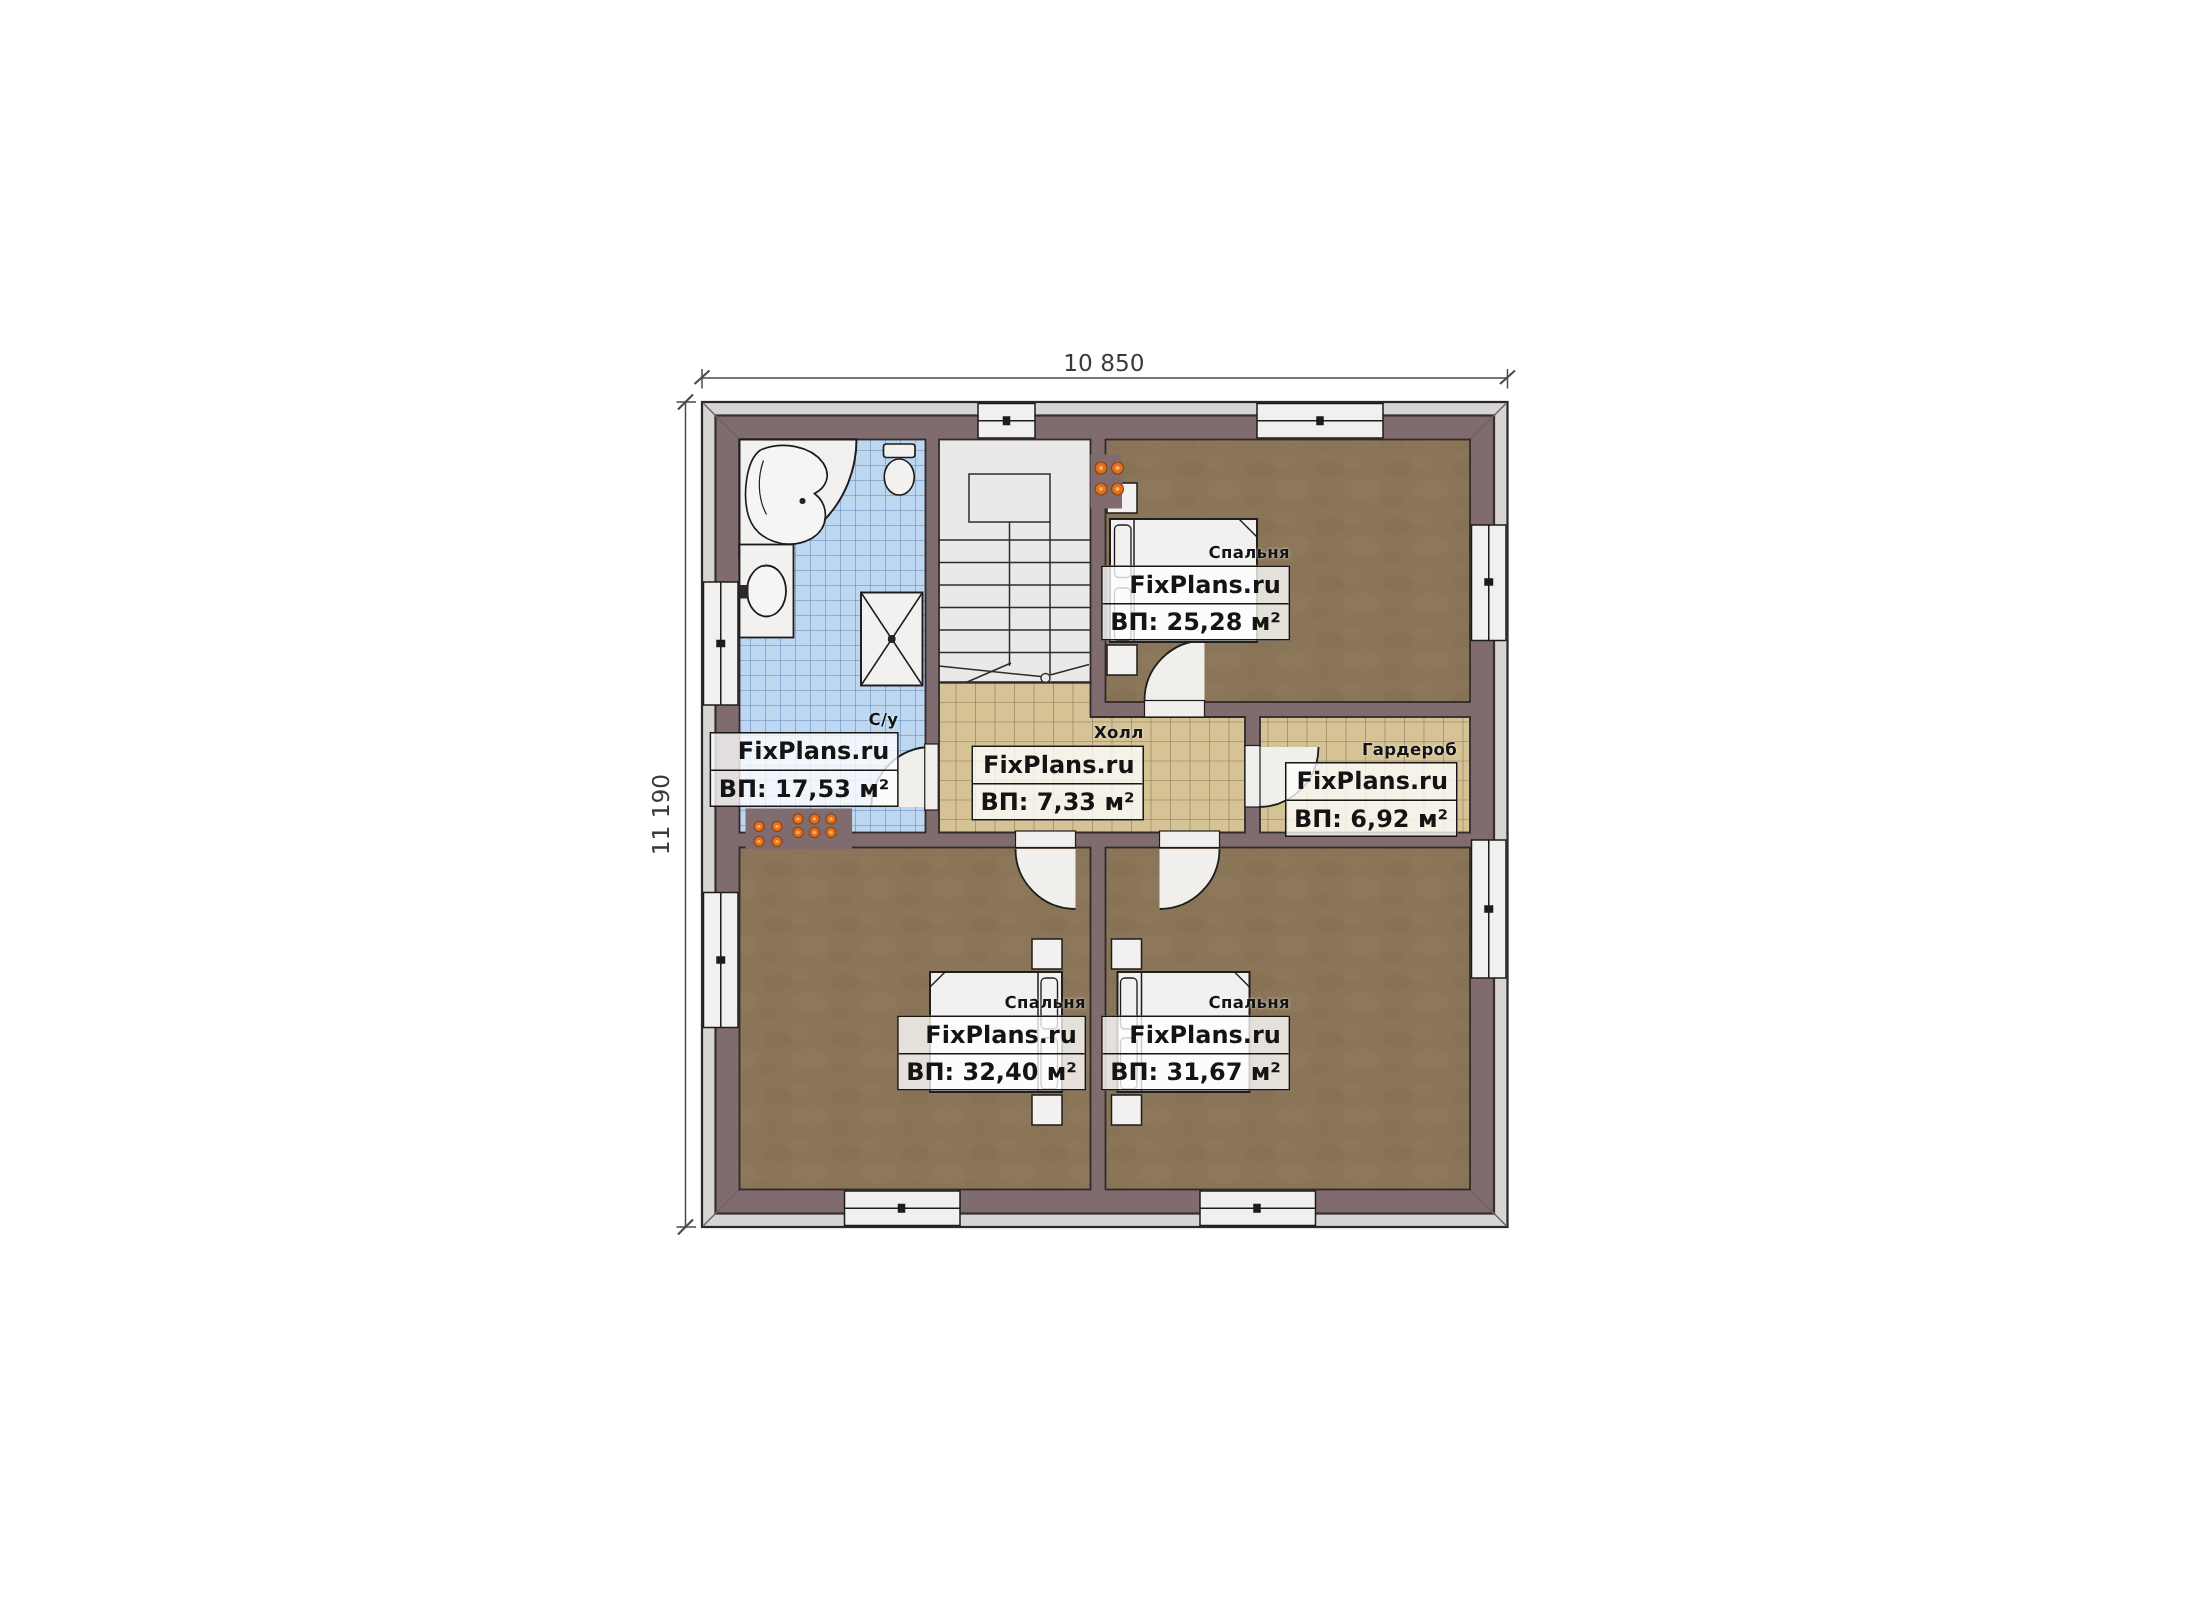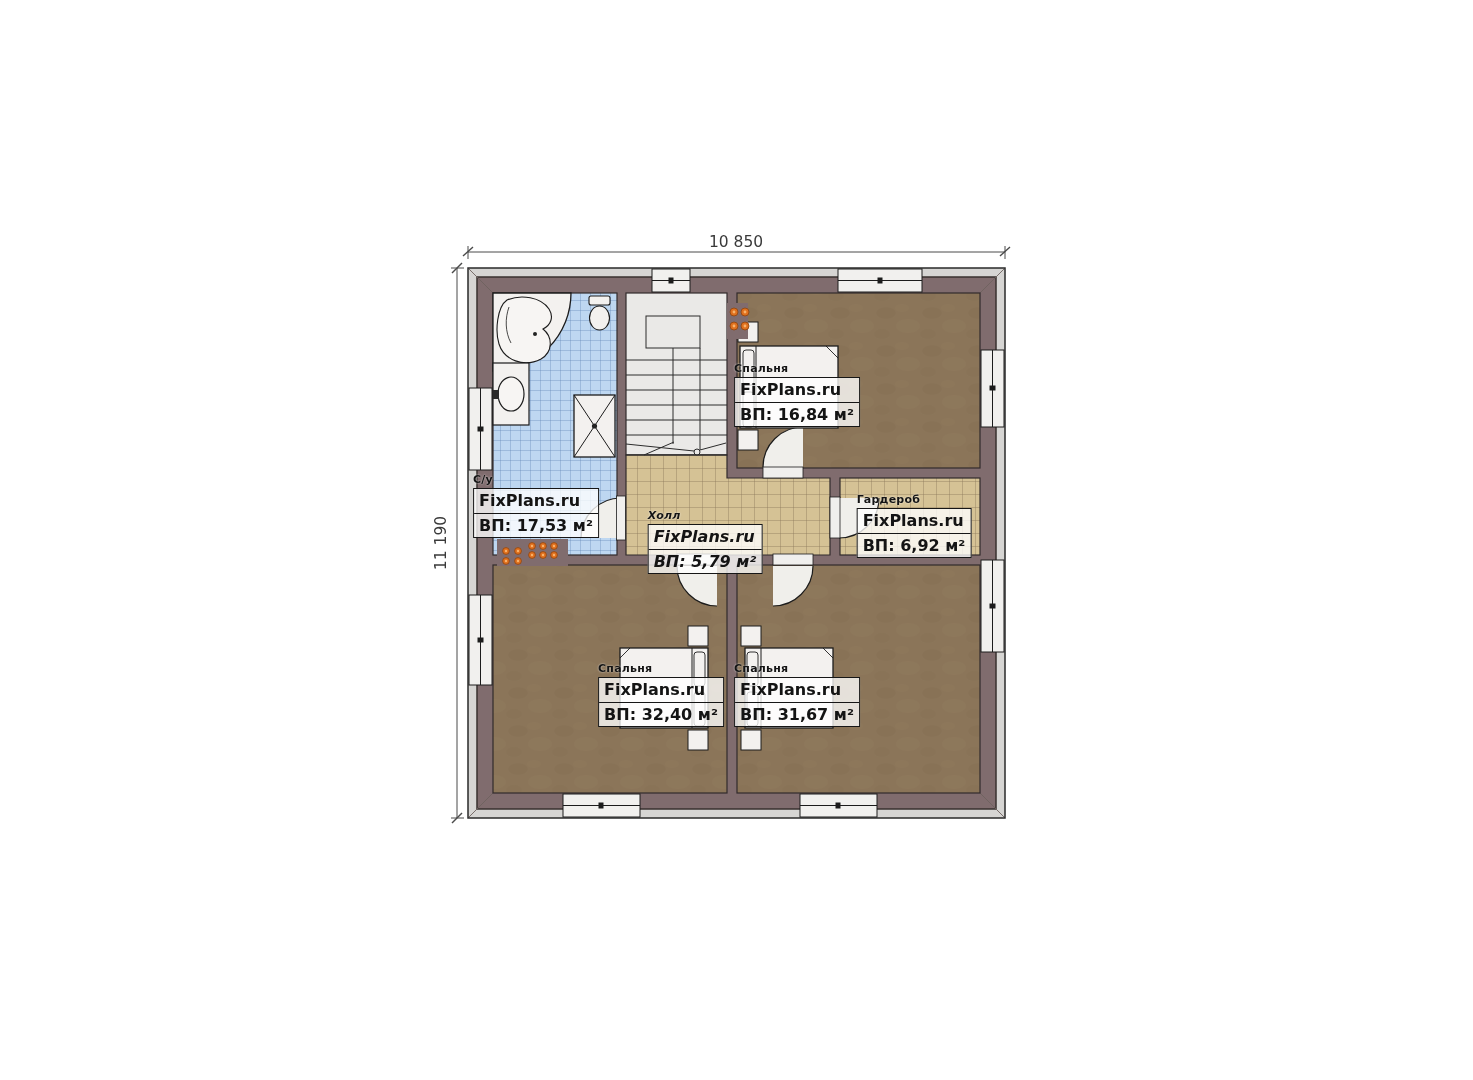--- a/index.html
+++ b/index.html
@@ -1,19 +1,19 @@
 <!DOCTYPE html>
 <html><head>
 <meta charset="utf-8">
 <style>
   html,body{margin:0;padding:0;background:#ffffff;}
   #canvas{position:relative;width:1223px;height:1080px;background:#ffffff;overflow:hidden;
           font-family:"DejaVu Sans","Liberation Sans",sans-serif;}
   #plan-svg{position:absolute;left:0;top:0;}
-  .room-label{position:absolute;transform:translateX(-50%);text-align:left;color:#141414;z-index:5;}
+  .room-label{position:absolute;transform:translateX(-50%);text-align:right;color:#141414;z-index:5;}
   .room-name{font-weight:bold;font-size:11px;letter-spacing:.2px;margin-bottom:2px;
              text-shadow:0 0 2px rgba(255,255,255,.8);}
   .label-boxes{display:inline-block;border:1.5px solid #161616;background:rgba(255,255,255,.78);}
   .label-box{padding:1px 5px;font-size:16px;font-weight:bold;white-space:nowrap;line-height:1.35;}
   .label-box + .label-box{border-top:1.5px solid #161616;}
 </style>
 </head>
 <body>
 
 <div id="canvas">
@@ -244,41 +244,41 @@
 </svg>
 
 <div class="room-label" style="left:536px;top:473px;">
   <div class="room-name">С/у</div>
   <div class="label-boxes">
     <div class="label-box">FixPlans.ru</div>
     <div class="label-box">ВП: 17,53 м²</div>
   </div>
 </div>
 
-<div class="room-label" style="left:705px;top:509px;font-style:italic;">
+<div class="room-label" style="left:705px;top:482px;">
   <div class="room-name">Холл</div>
   <div class="label-boxes">
     <div class="label-box">FixPlans.ru</div>
-    <div class="label-box">ВП: 5,79 м²</div>
+    <div class="label-box">ВП: 7,33 м²</div>
   </div>
 </div>
 
 <div class="room-label" style="left:914px;top:493px;">
   <div class="room-name">Гардероб</div>
   <div class="label-boxes">
     <div class="label-box">FixPlans.ru</div>
     <div class="label-box">ВП: 6,92 м²</div>
   </div>
 </div>
 
 <div class="room-label" style="left:797px;top:362px;">
   <div class="room-name">Спальня</div>
   <div class="label-boxes">
     <div class="label-box">FixPlans.ru</div>
-    <div class="label-box">ВП: 16,84 м²</div>
+    <div class="label-box">ВП: 25,28 м²</div>
   </div>
 </div>
 
 <div class="room-label" style="left:661px;top:662px;">
   <div class="room-name">Спальня</div>
   <div class="label-boxes">
     <div class="label-box">FixPlans.ru</div>
     <div class="label-box">ВП: 32,40 м²</div>
   </div>
 </div>

